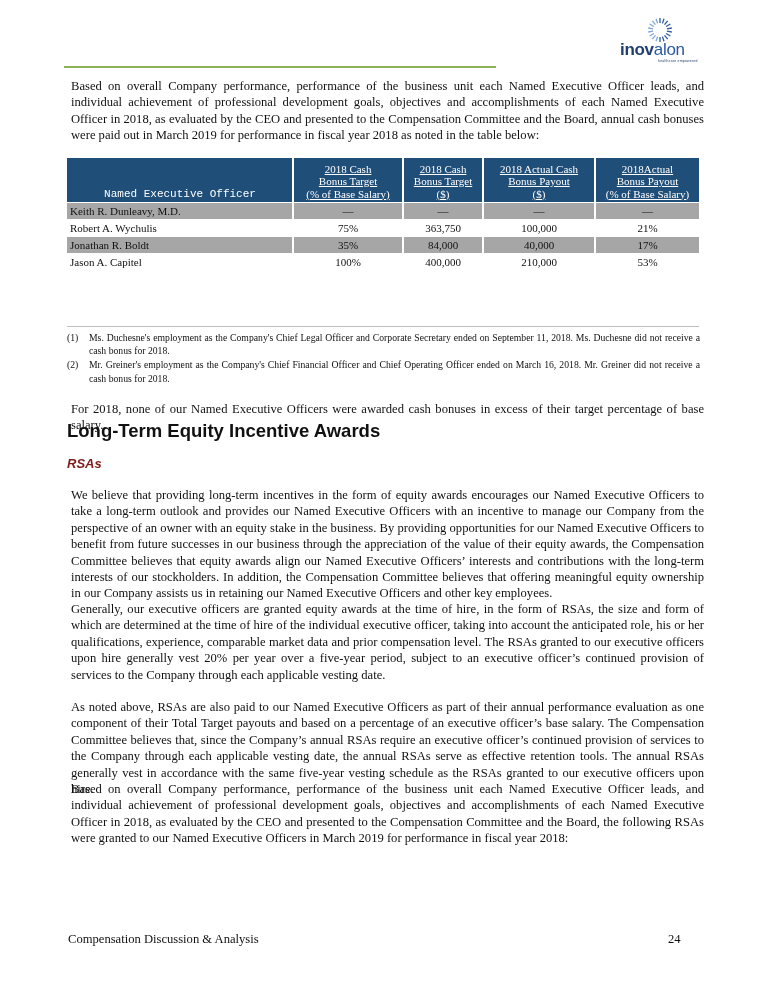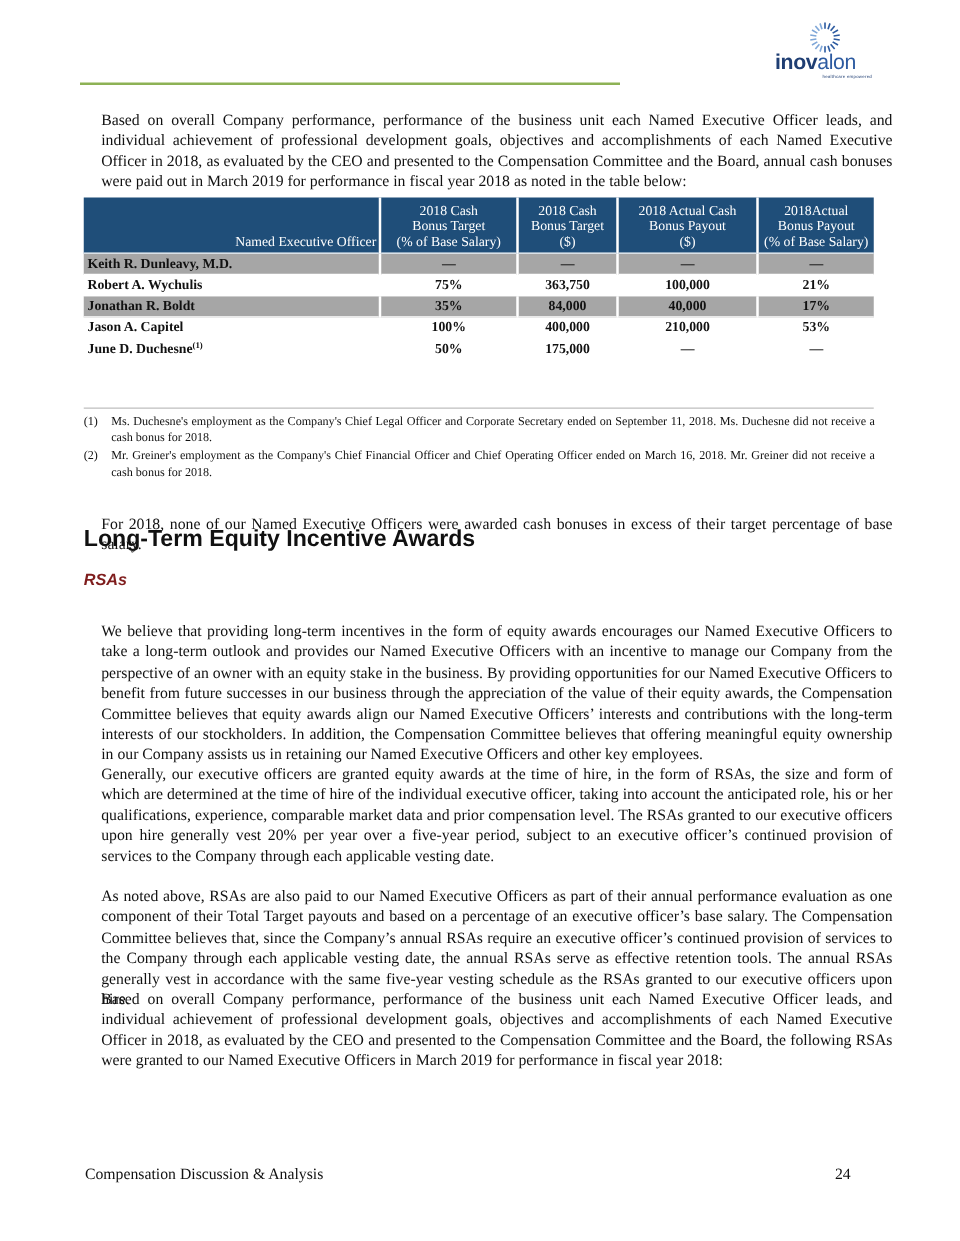--- a/index.html
+++ b/index.html
@@ -8,33 +8,33 @@
   .logo { position: absolute; left: 612px; top: 16px; width: 92px; height: 58px; }
   .logo svg { display: block; }
   .logo-word { position: absolute; left: 620px; top: 40px; font-family: Liberation Sans, sans-serif;
                font-weight: bold; font-size: 17px; color: #1f3e73; letter-spacing: -0.3px; }
   .logo-word .light { font-weight: normal; color: #2c5aa0; }
   .logo-tag { position: absolute; left: 658px; top: 59px; font-family: "Liberation Sans", sans-serif;
               font-size: 3.5px; color: #1f3e73; letter-spacing: 0.2px; }
   .green-rule { position: absolute; left: 64px; top: 66px; width: 432px; height: 2px; background: #8db255; }
 
   .para { position: absolute; left: 67px; width: 633px; font-size: 12.6px; line-height: 16.4px;
-          text-align: justify; margin: 14px; }
+          text-align: justify; margin: 4px; }
   .p1 { top: 74px; }
 
   table.bonus { position: absolute; left: 67px; top: 158px; width: 632px; border-collapse: collapse;
                 font-size: 11px; }
   table.bonus th { background: #1f4e79; color: #fff; font-weight: normal; line-height: 12.5px;
                    padding: 0 2px 2px 2px; vertical-align: bottom; height: 42px;
                    border-right: 2px solid #ffffff; }
   table.bonus th:last-child { border-right: none; }
-  table.bonus th.name { text-align: right; padding-left: 14px; }
-  table.bonus th.num { text-align: center; }
+  table.bonus th.name { text-align: center; padding-left: 3px; font-family: Liberation Mono, monospace; }
+  table.bonus th.num { text-align: center; text-decoration: underline; }
   table.bonus td { height: 16px; padding: 0; line-height: 16px; border-right: 2px solid #ffffff;
-                   border-top: 1px solid #ffffff; font-weight: bold; }
+                   border-top: 1px solid #ffffff; }
   table.bonus td:last-child { border-right: none; }
   table.bonus td.name { text-align: left; padding-left: 3px; }
   table.bonus td.num { text-align: center; }
   table.bonus tr.shaded td { background: #a6a6a6; }
   sup { font-size: 7px; line-height: 0; vertical-align: 4px; }
 
   .fn-rule { position: absolute; left: 67px; top: 326px; width: 632px; height: 1px; background: #bfbfbf; }
   .footnotes { position: absolute; left: 67px; top: 331px; width: 633px; font-size: 9.7px; line-height: 13.2px; }
   .fn { display: flex; margin-bottom: 1px; }
   .fn .mark { width: 22px; flex: 0 0 22px; }
@@ -141,27 +141,20 @@
       <td class="num">40,000</td>
       <td class="num">17%</td>
     </tr>
     <tr>
       <td class="name">Jason A. Capitel</td>
       <td class="num">100%</td>
       <td class="num">400,000</td>
       <td class="num">210,000</td>
       <td class="num">53%</td>
     </tr>
-    <tr>
-      <td class="name"><span>June D. Duchesne</span><sup>(1)</sup></td>
-      <td class="num">50%</td>
-      <td class="num">175,000</td>
-      <td class="num">—</td>
-      <td class="num">—</td>
-    </tr>
   </tbody>
 </table>
 
 <div class="fn-rule"></div>
 
 <div class="footnotes">
   <div class="fn">
     <span class="mark">(1)</span>
     <span class="txt">Ms. Duchesne's employment as the Company's Chief Legal Officer and Corporate Secretary ended on September 11, 2018.  Ms. Duchesne did not receive a cash bonus for 2018.</span>
   </div>

